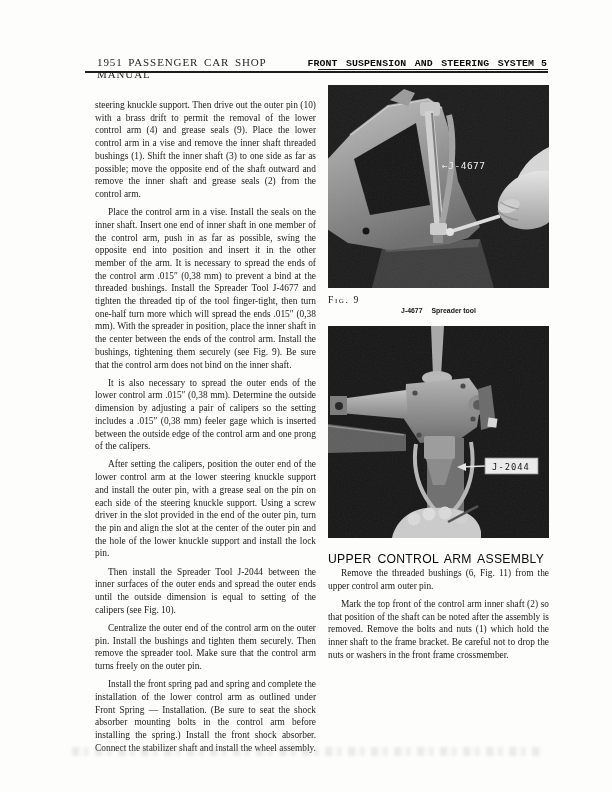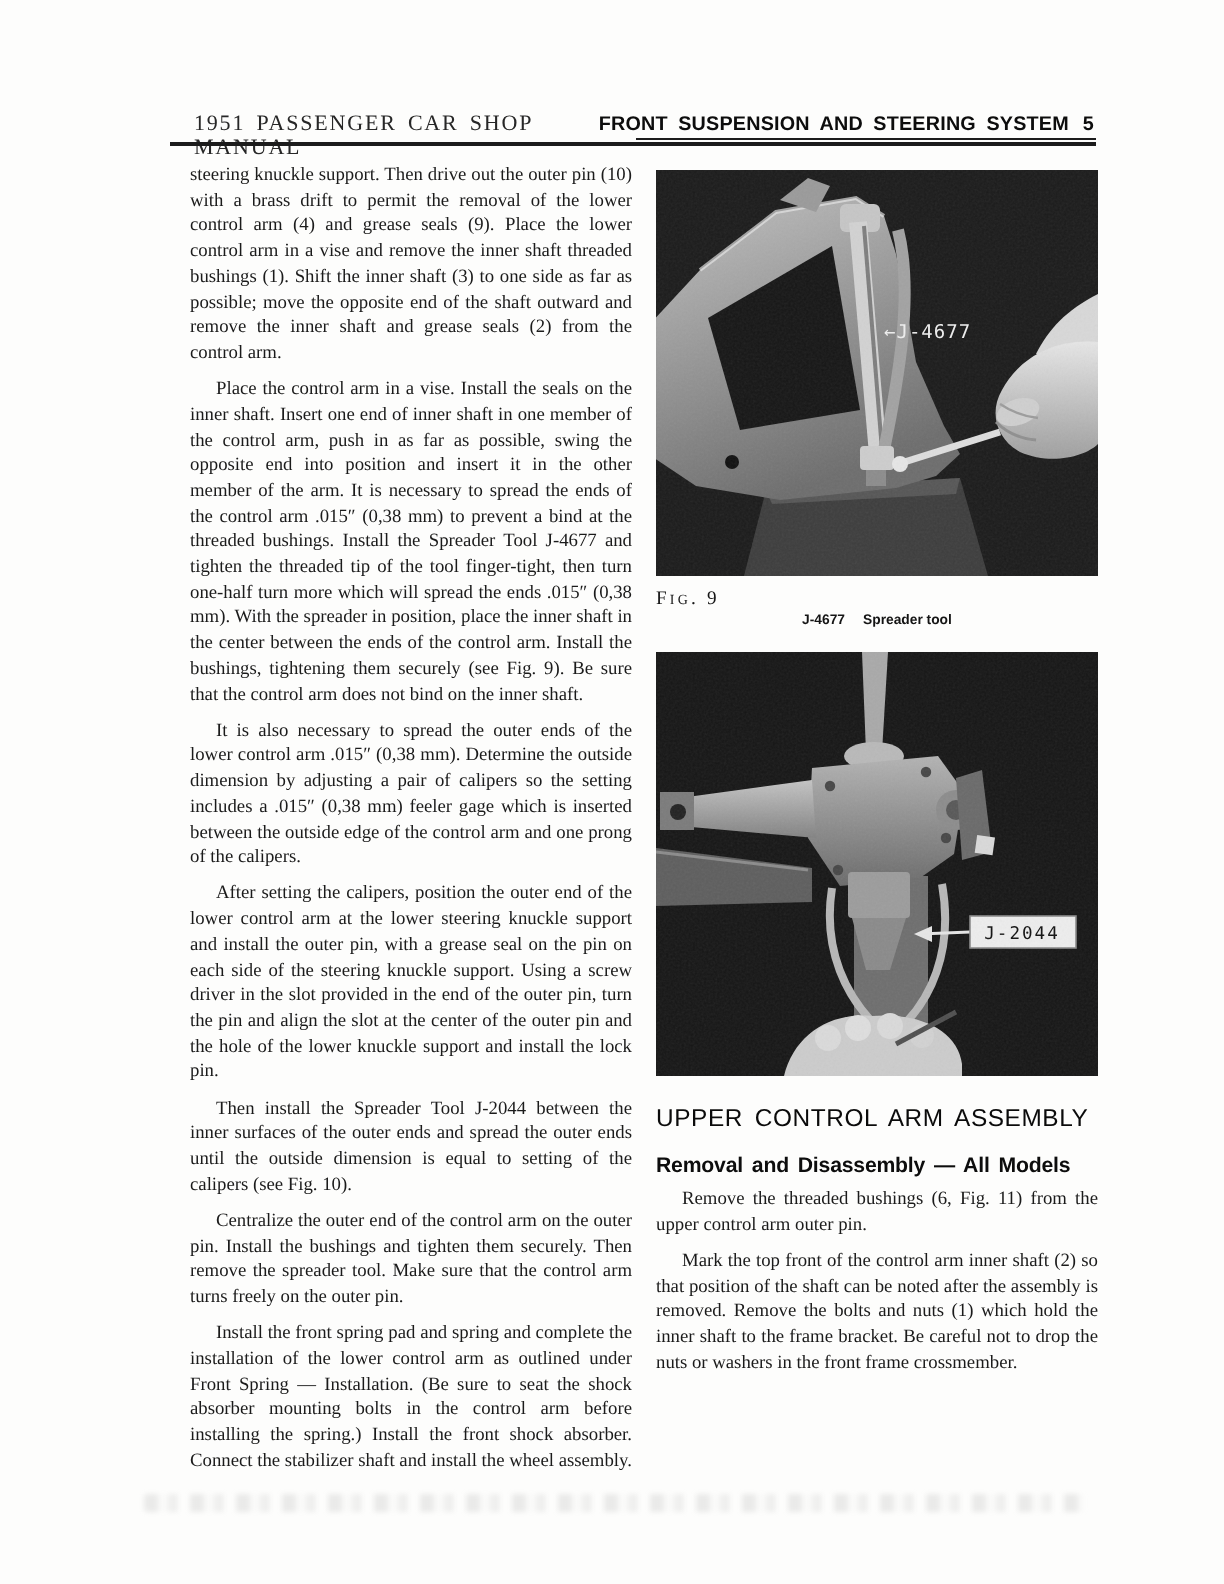--- a/index.html
+++ b/index.html
@@ -5,35 +5,35 @@
   html,body { margin:0; padding:0; background:#ffffff; }
   .page {
     position:relative; width:612px; height:792px; margin:0 auto;
     background:#fdfdfc; overflow:hidden;
     font-family:"Liberation Serif", serif; color:#1a1a1a;
   }
   
   .pagehead { position:absolute; left:97px; top:56px; width:450px;
     display:flex; justify-content:space-between; align-items:baseline; }
   .ph-left { font-size:11px; letter-spacing:0.9px; word-spacing:2px; color:#272727; }
-  .ph-right { font-family:Liberation Sans, sans-serif; font-weight:bold;
+  .ph-right { font-family:Liberation Mono, monospace; font-weight:bold;
     font-size:9.9px; letter-spacing:0.1px; word-spacing:2.4px; color:#0d0d0d; white-space:nowrap; }
   .pagenum { margin-left:7px; }
   .rule { position:absolute; left:85px; top:71px; width:463px; height:2px; background:#1c1c1c; }
   .rule-heavy { position:absolute; left:318px; top:69px; width:230px; height:1px; background:#1c1c1c; }
 
   
   .cols { position:absolute; left:95px; top:81px; width:454px; display:flex; gap:12px; }
   .col { width:221px; }
 
   .body {
     font-size:9.4px; line-height:12.7px; text-align:justify; text-indent:13px;
     margin:5.5px 0 0 0; color:#1b1b1b;
   }
-  .noindent { text-indent:0; margin-top:1px; }
+  .noindent { text-indent:0; margin-top:18px; }
   .tight { margin-top:0; }
 
   .subhead {
     font-family:"Liberation Sans", sans-serif; font-weight:bold;
     font-size:10.6px; letter-spacing:-0.1px; word-spacing:1.6px;
     margin:11px 0 5px 0; color:#0d0d0d;
   }
   .sechead {
     font-family:"Liberation Sans", sans-serif; font-weight:normal;
     font-size:12.2px; letter-spacing:0.3px; word-spacing:2.2px;
@@ -216,20 +216,19 @@
             <line x1="157" y1="140" x2="132" y2="141" stroke="#e6e6e6" stroke-width="1.6"></line>
             <polygon points="129,141 138,137 138,145" fill="#e6e6e6"></polygon>
             <rect x="157" y="132" width="53" height="16" fill="#ededed" stroke="#8a8a8a" stroke-width="0.8"></rect>
             <text x="183" y="143.5" text-anchor="middle" font-family="DejaVu Sans Mono, monospace" font-size="8.8" letter-spacing="1" fill="#111111">J-2044</text>
             <rect width="221" height="212" filter="url(#f10grain)" opacity="0.5"></rect>
           </svg>
         </div>
       </figure>
 
       <h2 class="sechead">UPPER CONTROL ARM ASSEMBLY</h2>
-      <h3 class="subhead">Removal and Disassembly — All Models</h3>
       <p class="body tight">Remove the threaded bushings (6, Fig. 11) from the upper control arm outer pin.</p>
       <p class="body">Mark the top front of the control arm inner shaft (2) so that position of the shaft can be noted after the assembly is removed. Remove the bolts and nuts (1) which hold the inner shaft to the frame bracket. Be careful not to drop the nuts or washers in the front frame crossmember.</p>
     </div>
   </div>
 
   <div class="bleed"></div>
 </div>
 
 </body></html>

